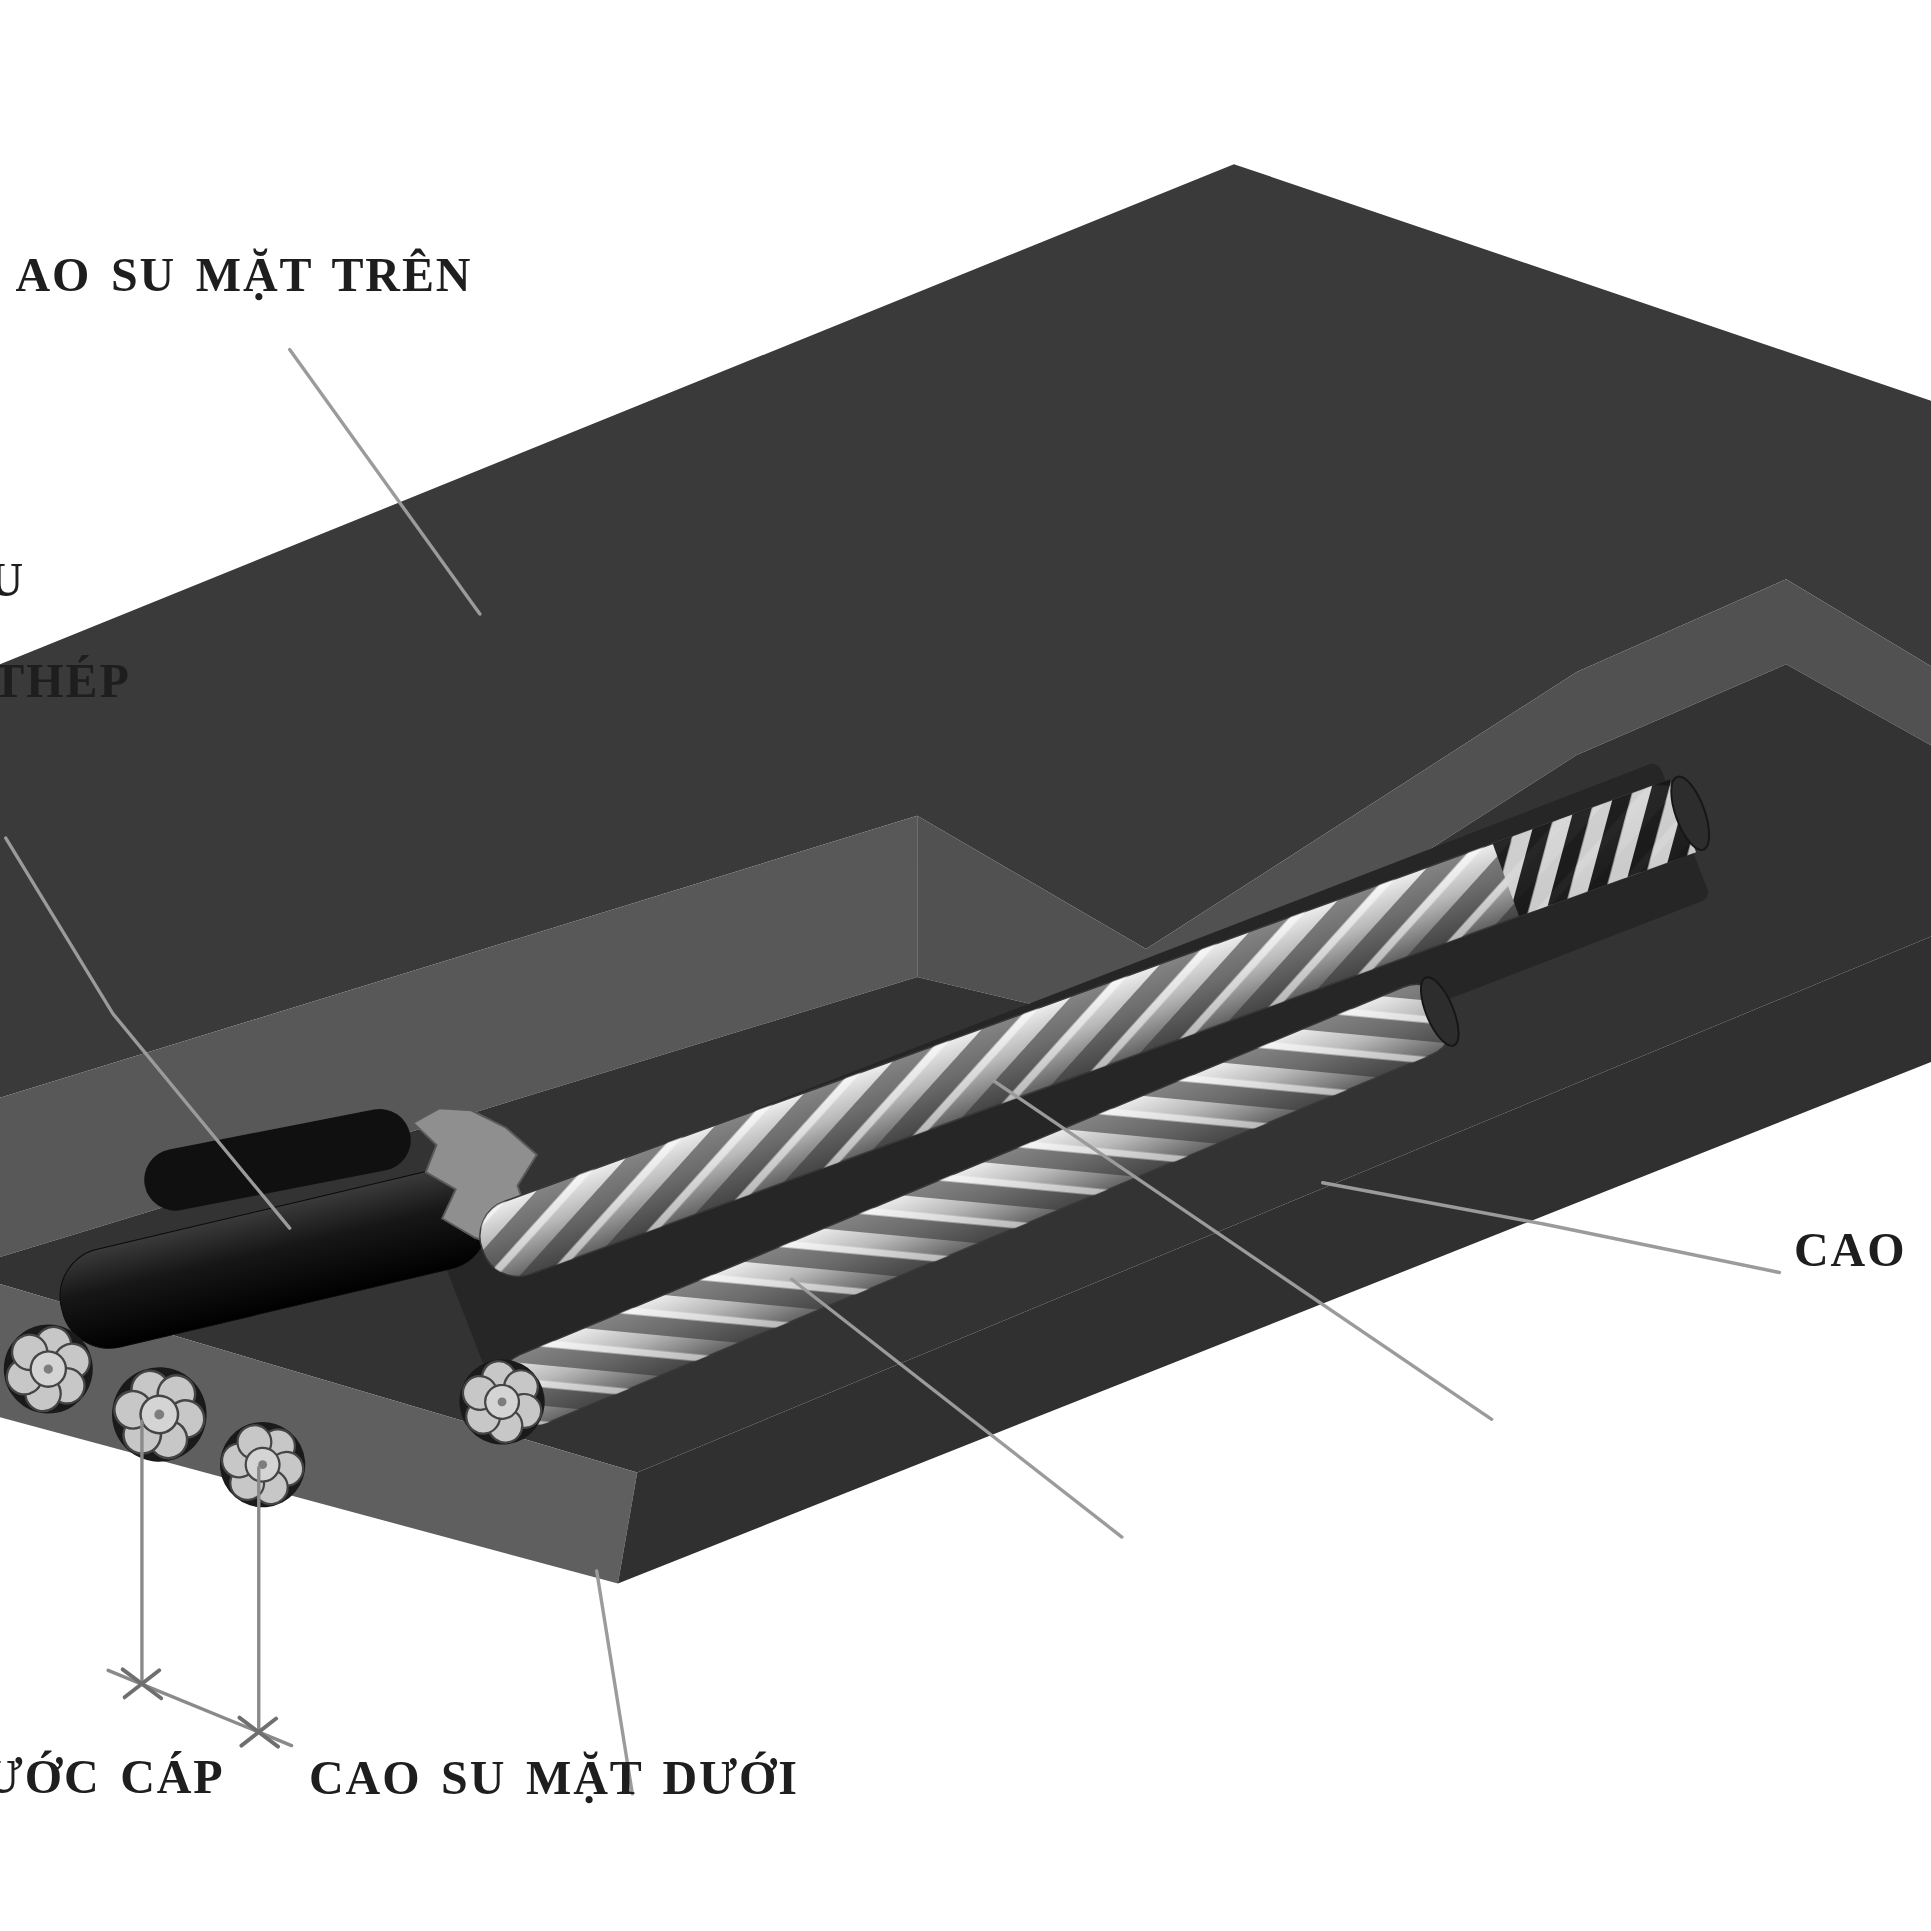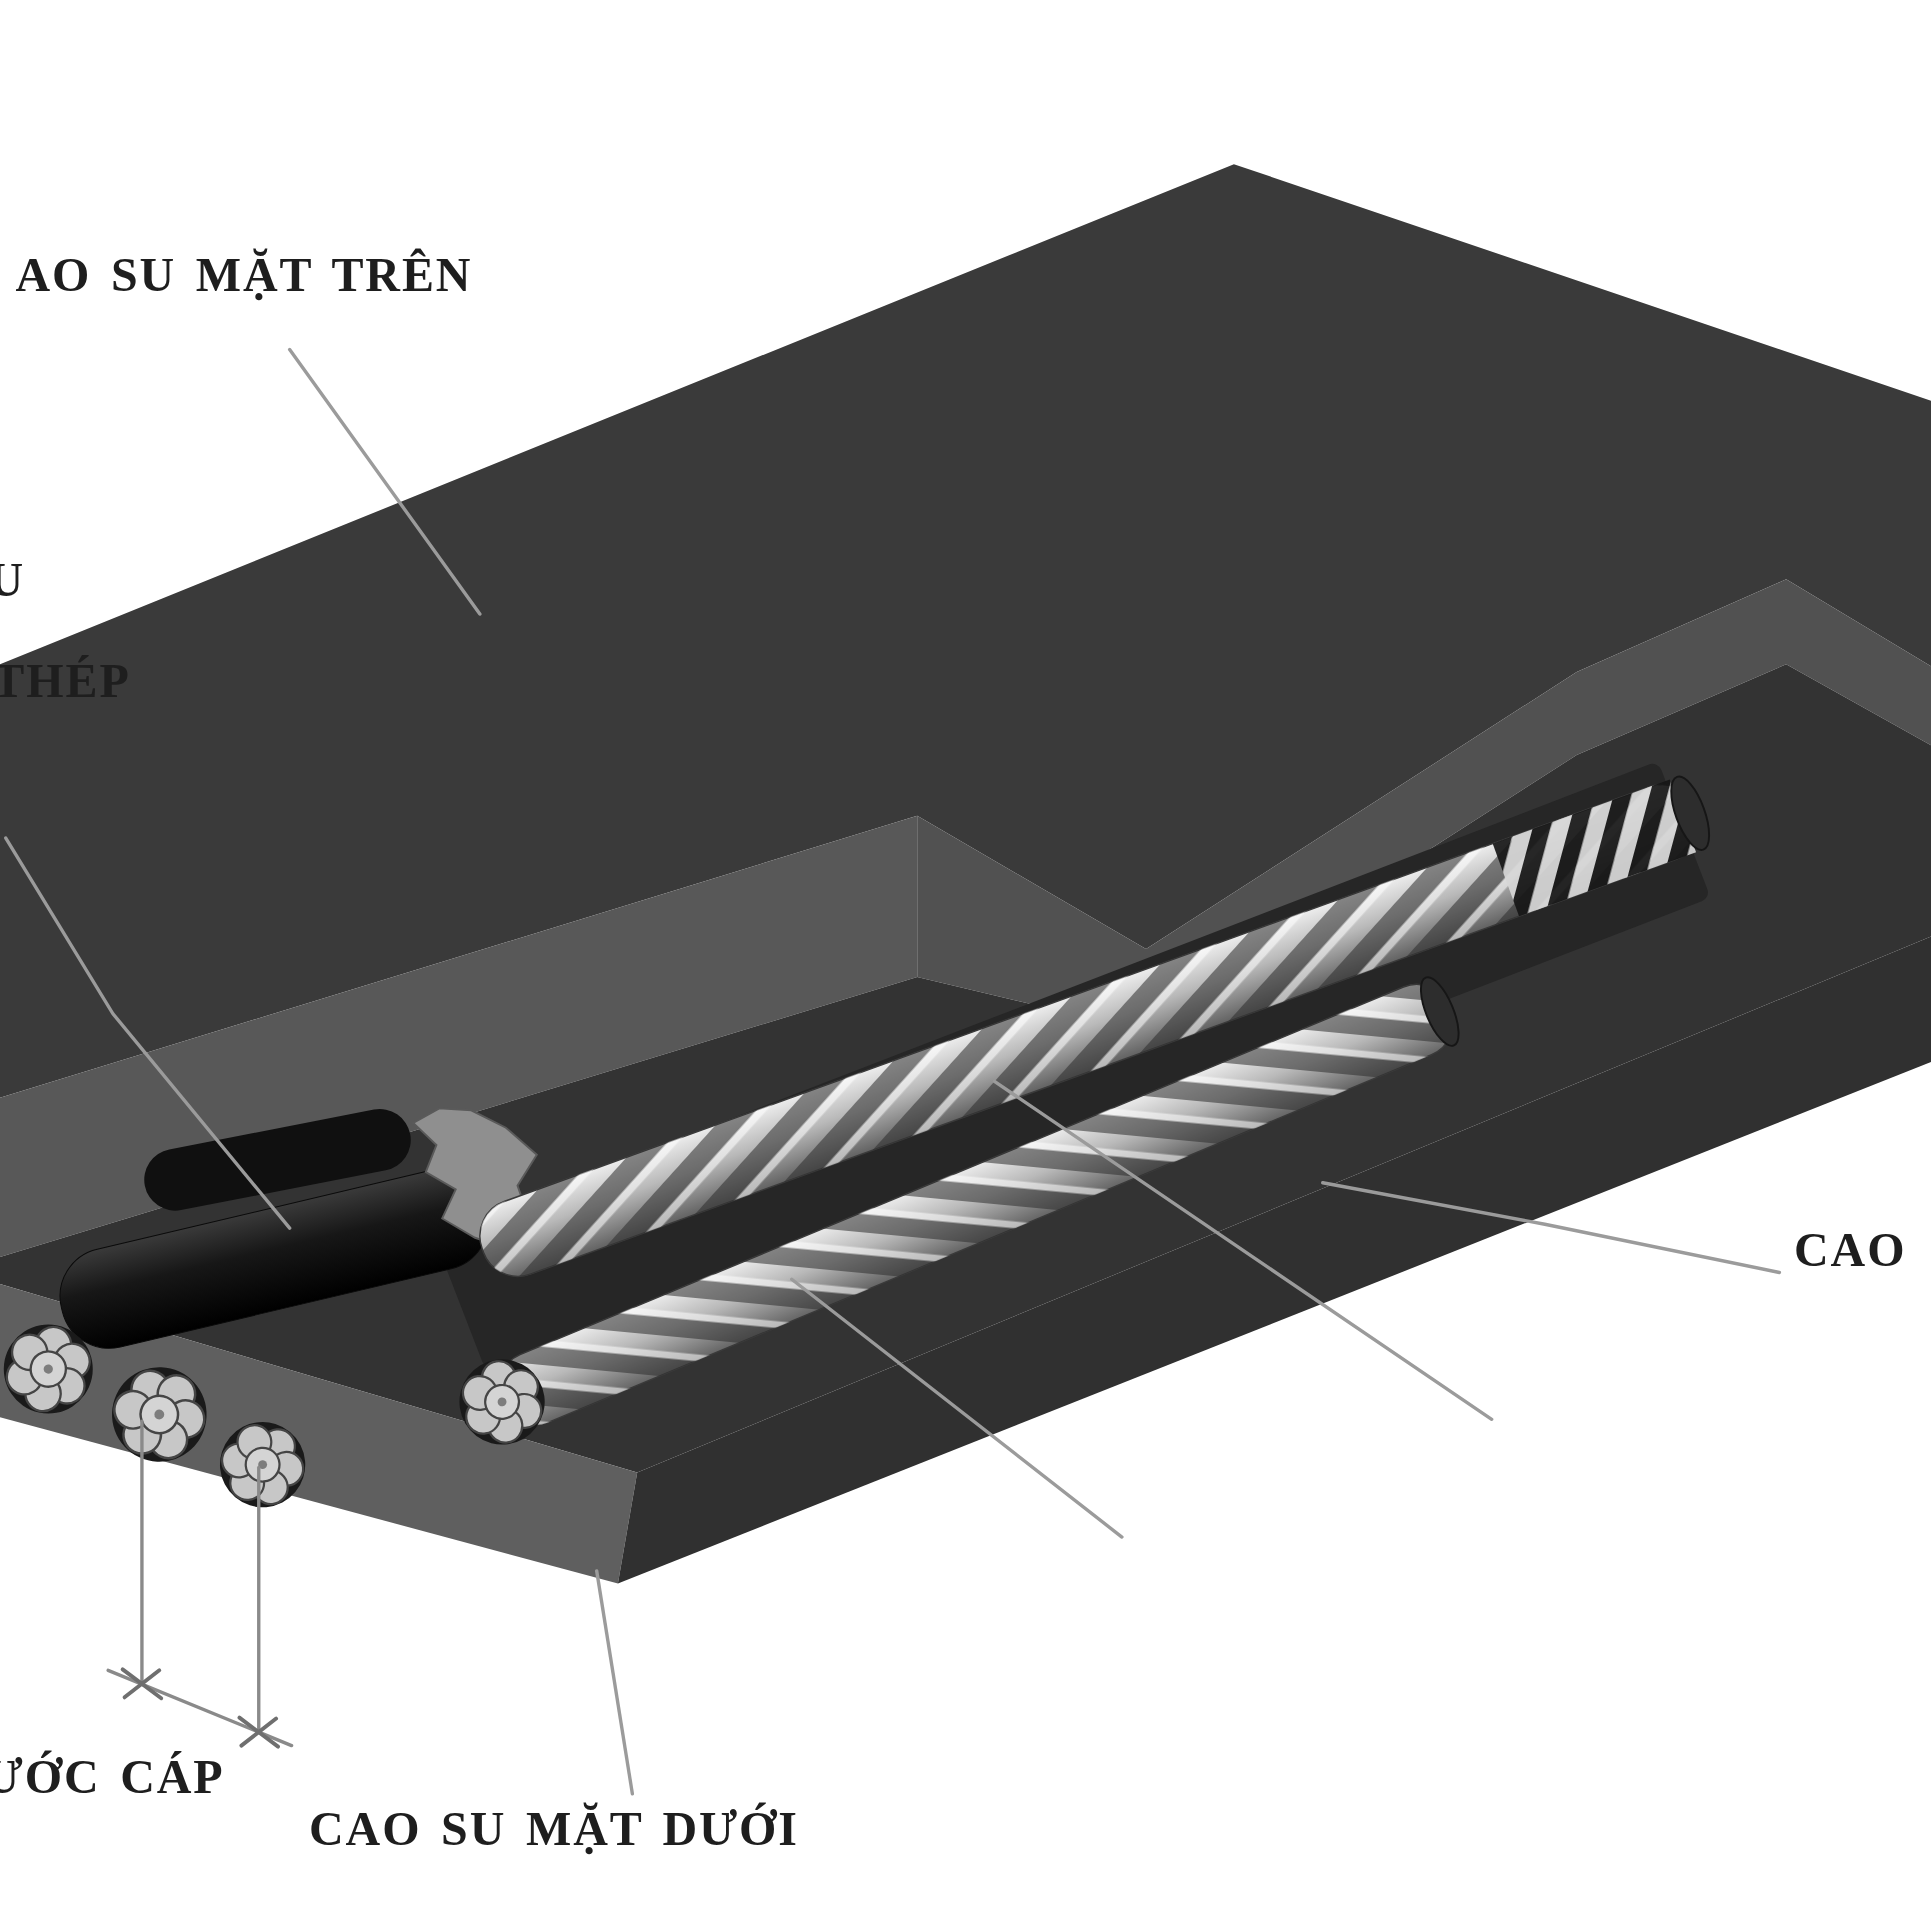--- a/index.html
+++ b/index.html
@@ -22,21 +22,21 @@
     white-space:nowrap;
     line-height:1.1;
   }
   .lbl-top-rubber   {left:15.4px;   top:249px;}
   .lbl-coated-1     {left:-11.6px;  top:554px;}
   .lbl-coated-2     {left:-7.7px;   top:655px;}
   .lbl-right-rubber {left:1794px; top:1224px;}
   .lbl-core-right   {left:1506px; top:1375px;}
   .lbl-core-left    {left:1143px; top:1493px;}
   .lbl-pitch        {left:-15.4px;  top:1751px;}
-  .lbl-bottom-rubber{left:309px;  top:1803px;}
+  .lbl-bottom-rubber{left:309px;  top:1752px;}
 </style>
 </head>
 <body>
 
 <div class="stage">
 
   <svg width="1931" height="1931" viewBox="0 0 2000 2000" xmlns="http://www.w3.org/2000/svg">
 
     <defs>
       <linearGradient id="gradCable" gradientUnits="userSpaceOnUse" x1="0" y1="-42" x2="0" y2="42">

